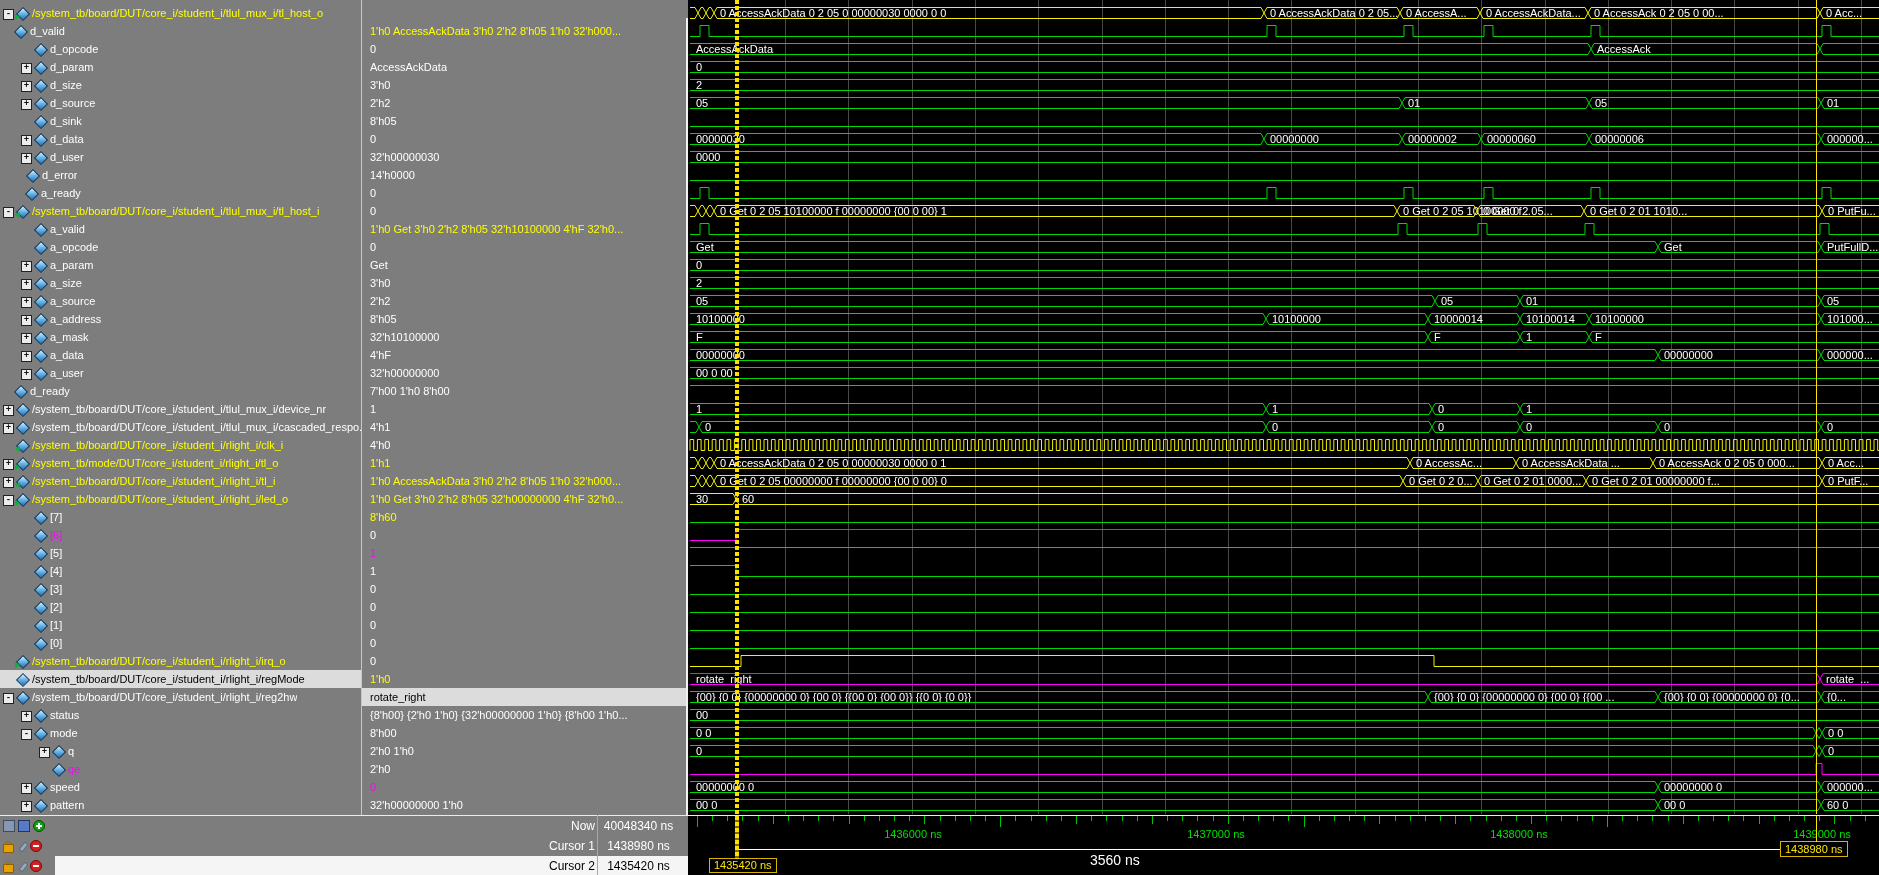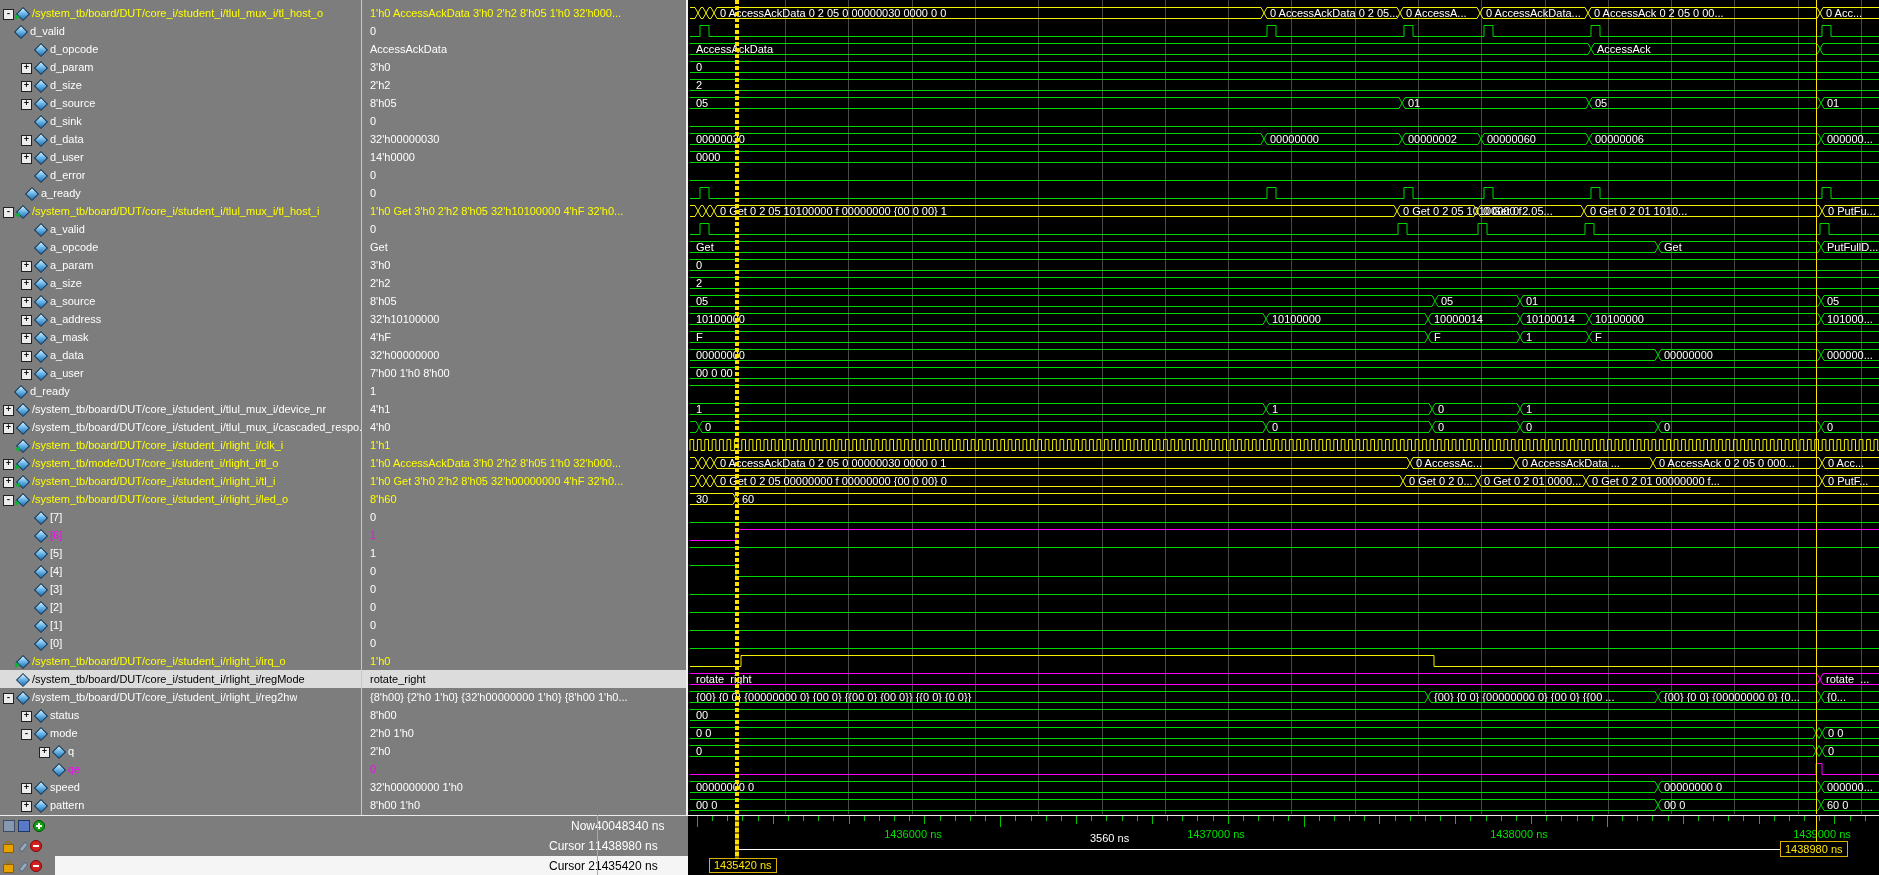--- a/index.html
+++ b/index.html
@@ -1,20 +1,20 @@
 <!DOCTYPE html>
 <html><head>
 <meta charset="utf-8">
 <style>
   html,body{margin:0;padding:0;background:#555;}
   #app{position:relative;width:1879px;height:875px;background:#7d7d7d;overflow:hidden;
        font-family:"Liberation Sans",sans-serif;font-size:11px;-webkit-font-smoothing:none;}
   
   #names{position:absolute;left:0;top:0;width:361px;height:815px;overflow:hidden;border-right:1px solid #c8c8c8;}
-  #values{position:absolute;left:362px;top:0;width:324px;height:815px;overflow:hidden;border-right:2px solid #f0f0f0;}
+  #values{position:absolute;left:362px;top:18px;width:324px;height:815px;overflow:hidden;border-right:2px solid #f0f0f0;}
   #wave{position:absolute;left:688px;top:0;width:1191px;height:815px;background:#000;overflow:hidden;}
   .rows{padding-top:4px;}
   .row{height:18px;line-height:18px;white-space:nowrap;overflow:hidden;display:flex;align-items:center;}
   .row.selected{background:#dcdcdc;}
   .row.selected .nm,.row.selected .val{color:#000 !important;}
   .slot{flex:0 0 13px;height:13px;position:relative;}
   .expander{position:absolute;left:1px;top:2px;width:9px;height:9px;background:#ececec;border:1px solid #222;
             font:bold 9px/8px "Liberation Mono",monospace;text-align:center;color:#111;}
   .iconbox{flex:0 0 15px;height:14px;position:relative;}
   .diamond{position:absolute;left:3px;top:3px;width:8px;height:8px;transform:rotate(45deg);
@@ -25,41 +25,41 @@
   .nm{overflow:hidden;white-space:nowrap;padding-left:2px;}
   .val{padding-left:8px;overflow:hidden;white-space:nowrap;}
   .c-y{color:#ffff00;} .c-w{color:#ffffff;} .c-m{color:#ff00ff;} .c-k{color:#000;}
   
   #bottom{position:absolute;left:0;top:815px;width:1879px;height:60px;background:#7d7d7d;border-top:1px solid #ececec;box-sizing:border-box;}
   .b-row{height:20px;display:flex;align-items:center;position:relative;}
   .b-row:last-child{height:19px;}
   .b-icons{flex:0 0 55px;display:flex;align-items:center;gap:3px;padding-left:3px;box-sizing:border-box;}
   .b-mid{flex:0 0 633px;display:flex;align-items:center;height:100%;}
   .b-label{flex:0 0 540px;text-align:right;color:#fff;font-size:12px;}
-  .b-value{flex:1;text-align:left;padding-right:6px;color:#fff;font-size:12px;}
+  .b-value{flex:1;text-align:center;padding-right:6px;color:#fff;font-size:12px;}
   .b-row.selected .b-mid{background:#f5f5f5;}
   .b-row.selected .b-label,.b-row.selected .b-value{color:#000;}
   #bdiv1{position:absolute;left:597px;top:815px;width:1px;height:60px;background:#a8a8a8;}
   
   .bic{display:inline-block;}
   .lock-icon{width:9px;height:7px;background:#e8a200;border:1px solid #8a5c00;border-radius:1px;position:relative;margin-top:4px;}
   .lock-icon::before{content:"";position:absolute;left:1px;top:-4px;width:4px;height:3px;border:1px solid #9a7200;border-bottom:none;border-radius:3px 3px 0 0;}
   .wrench-icon{width:10px;height:11px;position:relative;}
   .wrench-icon::before{content:"";position:absolute;left:4px;top:1px;width:3px;height:8px;background:#9aa8b8;transform:rotate(38deg);border:1px solid #56687a;}
   .remove-cursor-icon{width:10px;height:10px;border-radius:50%;background:#d42020;border:1px solid #7a0808;position:relative;}
   .remove-cursor-icon::before{content:"";position:absolute;left:2px;top:4px;width:6px;height:2px;background:#fff;}
   .add-cursor-icon{width:10px;height:10px;border-radius:50%;background:#12a012;border:1px solid #064f06;position:relative;}
   .add-cursor-icon::before{content:"";position:absolute;left:2px;top:4px;width:6px;height:2px;background:#fff;}
   .add-cursor-icon::after{content:"";position:absolute;left:4px;top:2px;width:2px;height:6px;background:#fff;}
   .edit-cursor-icon{width:10px;height:10px;background:#8898b0;border:1px solid #3c4c66;}
   .rename-icon{width:10px;height:10px;background:#5878c8;border:1px solid #203868;}
   
   #bwave{position:absolute;left:688px;top:0px;width:1191px;height:59px;background:#000;overflow:hidden;}
   #delta-line{position:absolute;left:49px;top:33px;width:1079px;height:1px;background:#fff;}
-  #delta-label{position:absolute;left:398px;top:16px;background:#000;color:#fff;padding:0 4px;font-size:11px;}
+  #delta-label{position:absolute;left:398px;top:36px;background:#000;color:#fff;padding:0 4px;font-size:14px;}
   #c1-box{position:absolute;left:1092px;top:25px;background:#000;border:1px solid #d8b400;color:#ffe600;font-size:11px;padding:0 4px;line-height:14px;}
   #c2-box{position:absolute;left:21px;top:42px;background:#000;border:1px solid #d8b400;color:#ffe600;font-size:11px;padding:0 4px;line-height:13px;}
   #c2-vline{position:absolute;left:47px;top:0;width:4px;height:43px;
             background:repeating-linear-gradient(to bottom,#ffe000 0 4px,#806800 4px 6px);}
   #c1-vline{position:absolute;left:1128px;top:0;width:1px;height:26px;background:#ffe600;}
   svg text{font-family:"Liberation Sans",sans-serif;}
 </style>
 </head>
 <body>
 
@@ -135,21 +135,21 @@
         </div>
         <div class="row" style="padding-left: 20px;">
           <span class="slot">
             <span class="expander">+</span>
           </span>
           <span class="iconbox">
             <span class="diamond"></span>
           </span>
           <span class="nm c-w">d_user</span>
         </div>
-        <div class="row" style="padding-left: 20px;">
+        <div class="row" style="padding-left: 12px;">
           <span class="slot"></span>
           <span class="iconbox">
             <span class="diamond"></span>
           </span>
           <span class="nm c-w">d_error</span>
         </div>
         <div class="row" style="padding-left: 11px;">
           <span class="slot"></span>
           <span class="iconbox">
             <span class="diamond"></span>

